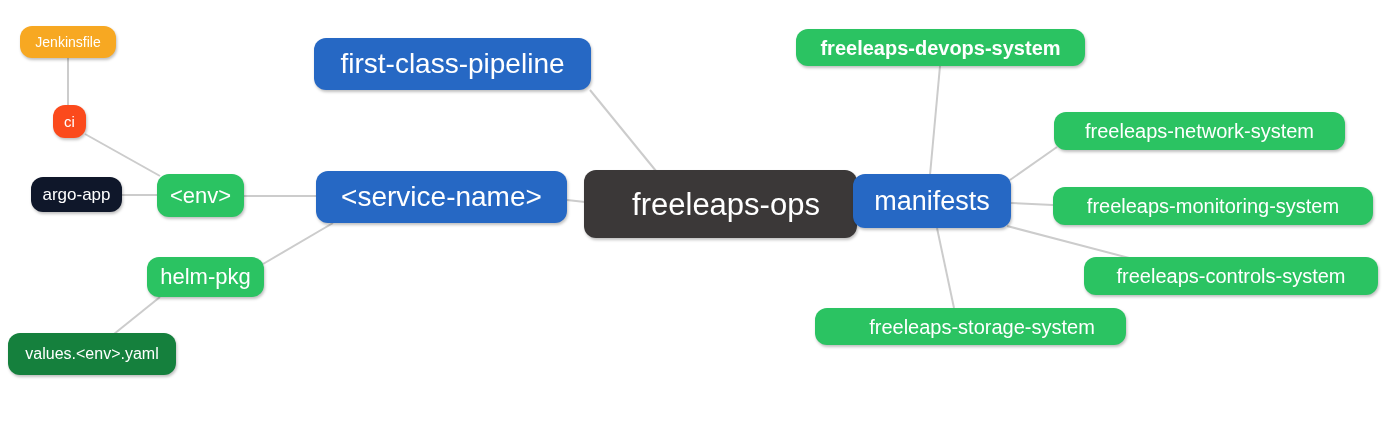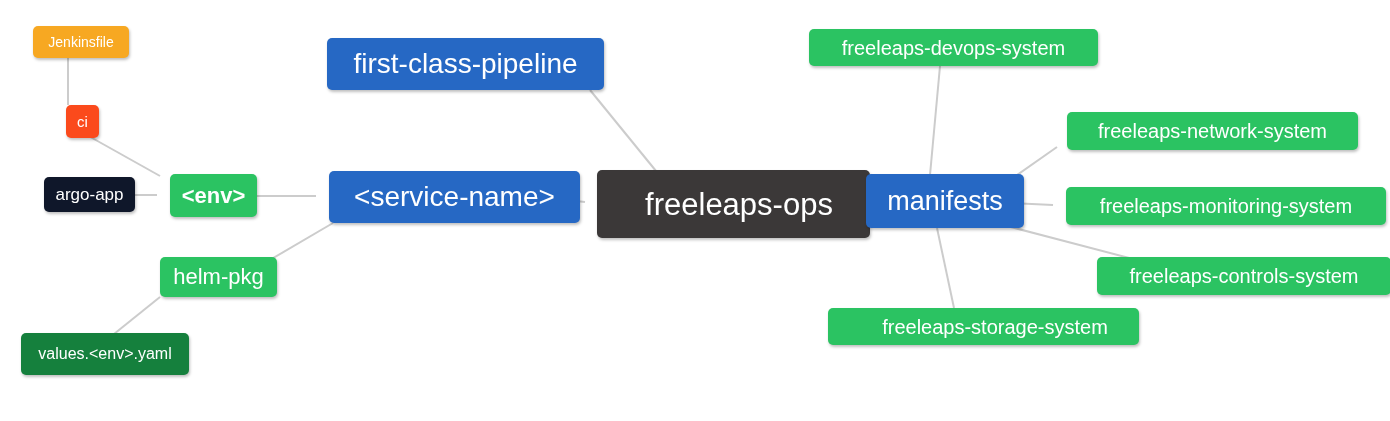--- a/index.html
+++ b/index.html
@@ -21,27 +21,26 @@
     top: 0;
     z-index: 1;
   }
   .node {
     position: absolute;
     z-index: 2;
     display: flex;
     align-items: center;
     justify-content: center;
     color: #ffffff;
-    border-radius: 5px;
+    border-radius: 12px;
     box-shadow: 1px 2px 3px rgba(0,0,0,0.25);
     white-space: nowrap;
     cursor: pointer;
     user-select: none;
     line-height: 1;
-    margin-left: 13px;
   }
 </style>
 </head>
 <body>
 
 <div id="canvas">
   <svg id="edges" width="1390" height="421" viewBox="0 0 1390 421">
       <line x1="68" y1="58" x2="68" y2="105" stroke="#cccccc" stroke-width="2"></line>
       <line x1="85" y1="134" x2="160" y2="176" stroke="#cccccc" stroke-width="2"></line>
       <line x1="122" y1="195" x2="157" y2="195" stroke="#cccccc" stroke-width="2"></line>
@@ -53,25 +52,25 @@
       <line x1="846" y1="202" x2="854" y2="202" stroke="#cccccc" stroke-width="2"></line>
       <line x1="930" y1="175" x2="940" y2="66" stroke="#cccccc" stroke-width="2"></line>
       <line x1="1010" y1="180" x2="1057" y2="147" stroke="#cccccc" stroke-width="2"></line>
       <line x1="1011" y1="203" x2="1053" y2="205" stroke="#cccccc" stroke-width="2"></line>
       <line x1="1007" y1="226" x2="1133" y2="259" stroke="#cccccc" stroke-width="2"></line>
       <line x1="937" y1="228" x2="954" y2="308" stroke="#cccccc" stroke-width="2"></line>
     </svg>
 <div class="node" style="left: 20px; top: 26px; width: 96px; height: 32px; font-size: 14px; background: rgb(247, 168, 34);">Jenkinsfile</div>
     <div class="node" style="left: 53px; top: 105px; width: 33px; height: 33px; font-size: 15px; background: rgb(251, 74, 28);">ci</div>
     <div class="node" style="left: 31px; top: 177px; width: 91px; height: 35px; font-size: 17px; background: #0f172a;">argo-app</div>
-    <div class="node" style="left: 157px; top: 174px; width: 87px; height: 43px; font-size: 22px; background: rgb(43, 195, 98); font-weight: bold;">&lt;env&gt;</div>
+    <div class="node" style="left: 157px; top: 174px; width: 87px; height: 43px; font-size: 22px; background: rgb(43, 195, 98);">&lt;env&gt;</div>
     <div class="node" style="left: 147px; top: 257px; width: 117px; height: 40px; font-size: 22px; background: rgb(43, 195, 98);">helm-pkg</div>
     <div class="node" style="left: 8px; top: 333px; width: 168px; height: 42px; font-size: 16px; background: #15803d;">values.&lt;env&gt;.yaml</div>
     <div class="node" style="left: 314px; top: 38px; width: 277px; height: 52px; font-size: 28px; background: rgb(38, 104, 196);">first-class-pipeline</div>
     <div class="node" style="left: 316px; top: 171px; width: 251px; height: 52px; font-size: 28px; background: rgb(38, 104, 196);">&lt;service-name&gt;</div>
     <div class="node" style="left: 584px; top: 170px; width: 262px; height: 68px; font-size: 31px; background: rgb(59, 56, 56); padding-left: 11px;">freeleaps-ops</div>
     <div class="node" style="left: 853px; top: 174px; width: 158px; height: 54px; font-size: 27px; background: rgb(38, 104, 196);">manifests</div>
-    <div class="node" style="left: 796px; top: 29px; width: 289px; height: 37px; font-size: 20px; background: rgb(43, 195, 98);">freeleaps-devops-system</div>
+    <div class="node" style="left: 796px; top: 29px; width: 289px; height: 37px; font-size: 20px; background: rgb(43, 195, 98); font-weight: bold;">freeleaps-devops-system</div>
     <div class="node" style="left: 1054px; top: 112px; width: 291px; height: 38px; font-size: 20px; background: rgb(43, 195, 98);">freeleaps-network-system</div>
     <div class="node" style="left: 1053px; top: 187px; width: 320px; height: 38px; font-size: 20px; background: rgb(43, 195, 98);">freeleaps-monitoring-system</div>
     <div class="node" style="left: 1084px; top: 257px; width: 294px; height: 38px; font-size: 20px; background: rgb(43, 195, 98);">freeleaps-controls-system</div>
     <div class="node" style="left: 815px; top: 308px; width: 288px; height: 37px; font-size: 20px; background: rgb(43, 195, 98); padding-left: 23px;">freeleaps-storage-system</div>
   </div>
 
 </body></html>

